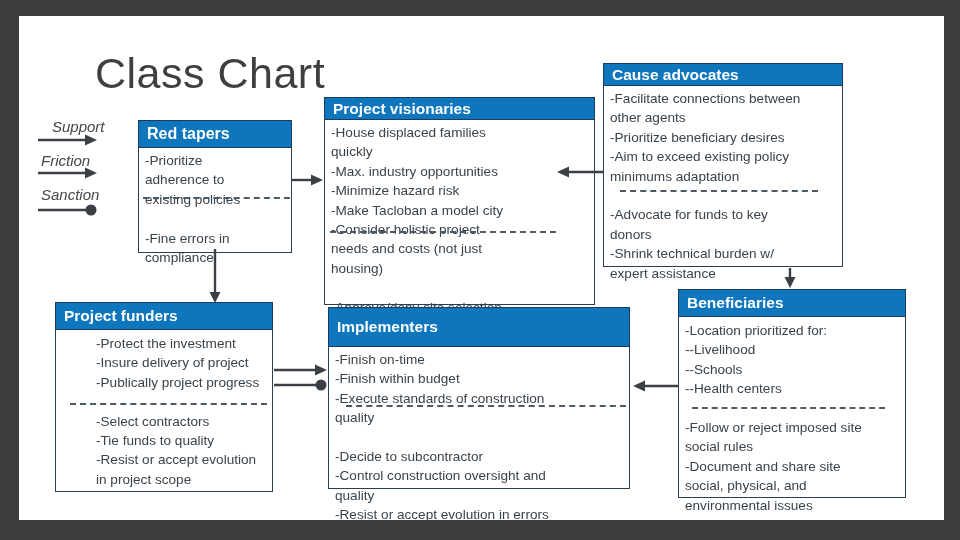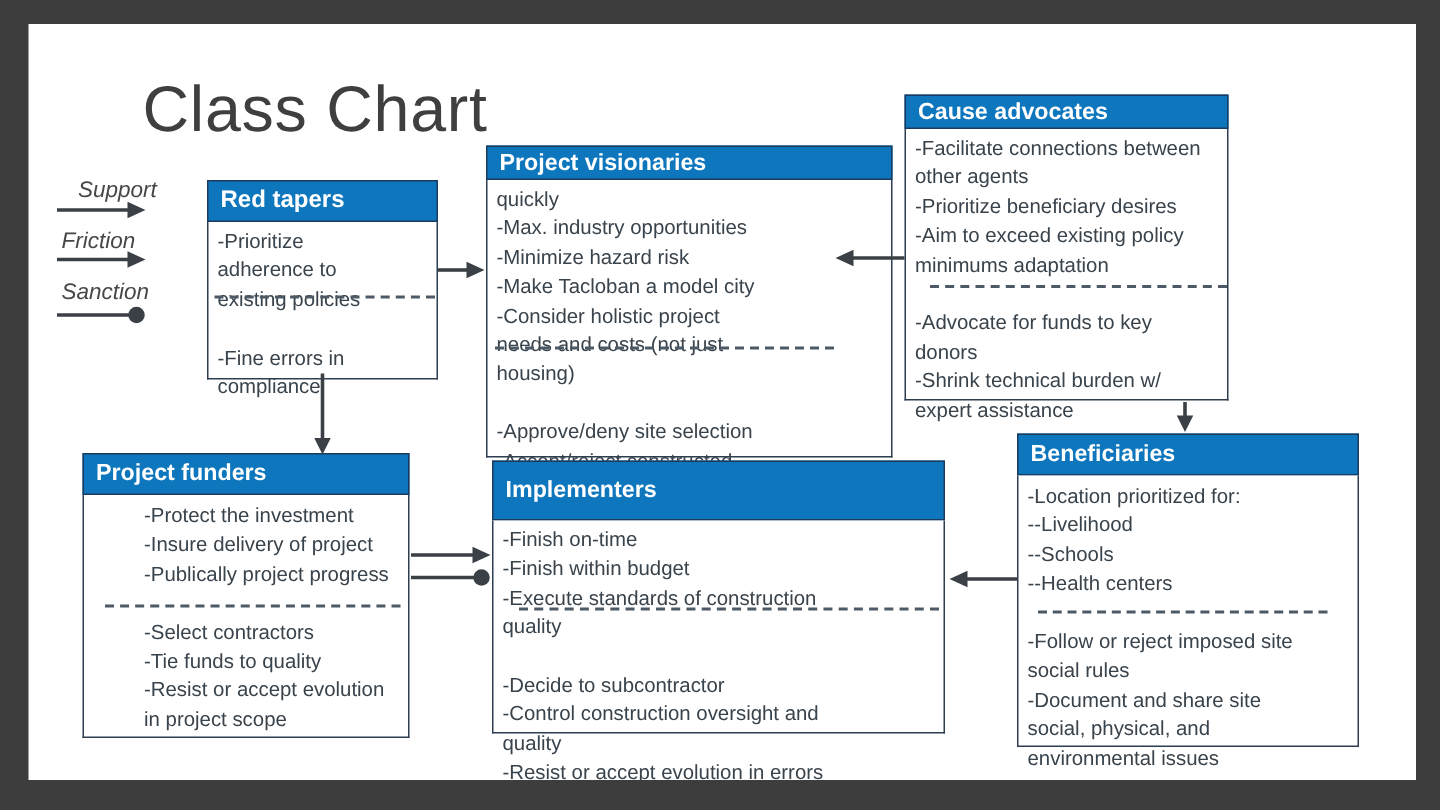--- a/index.html
+++ b/index.html
@@ -34,21 +34,21 @@
   .ln{line-height:19.4px;min-height:19.4px;white-space:nowrap;}
 
   .box--red-tapers{left:138px;top:120px;width:154px;}
   .box--red-tapers .box-header{height:28px;font-size:16px;}
   .box--red-tapers .box-body{height:105px;}
 
   .box--visionaries{left:324px;top:77px;width:271px;z-index:2;margin-top:20px;}
   .box--visionaries .box-header{height:23px;}
   .box--visionaries .box-body{height:185px;}
 
-  .box--cause{left:603px;top:63px;width:216px;}
+  .box--cause{left:603px;top:63px;width:240px;}
   .box--cause .box-header{height:23px;}
   .box--cause .box-body{height:181px;}
 
   .box--funders{left:55px;top:302px;width:218px;}
   .box--funders .box-header{height:28px;}
   .box--funders .box-body{height:162px;padding-top:4px;padding-left:40px;}
 
   .box--implementers{left:328px;top:307px;width:302px;z-index:4;}
   .box--implementers .box-header{height:40px;}
   .box--implementers .box-body{height:142px;}
@@ -87,20 +87,21 @@
 
   <h1 class="slide-title">Class Chart</h1>
 
   <div class="legend-label legend-support">Support</div>
   <div class="legend-label legend-friction">Friction</div>
   <div class="legend-label legend-sanction">Sanction</div>
 
   <div class="box box--visionaries">
     <div class="box-header">Project visionaries</div>
     <div class="box-body">
+      <div class="ln">-House displaced families</div>
       <div class="ln">quickly</div>
       <div class="ln">-Max. industry opportunities</div>
       <div class="ln">-Minimize hazard risk</div>
       <div class="ln">-Make Tacloban a model city</div>
       <div class="ln">-Consider holistic project</div>
       <div class="ln">needs and costs (not just</div>
       <div class="ln">housing)</div>
       <div class="ln"></div>
       <div class="ln">-Approve/deny site selection</div>
       <div class="ln">-Accept/reject constructed</div>

